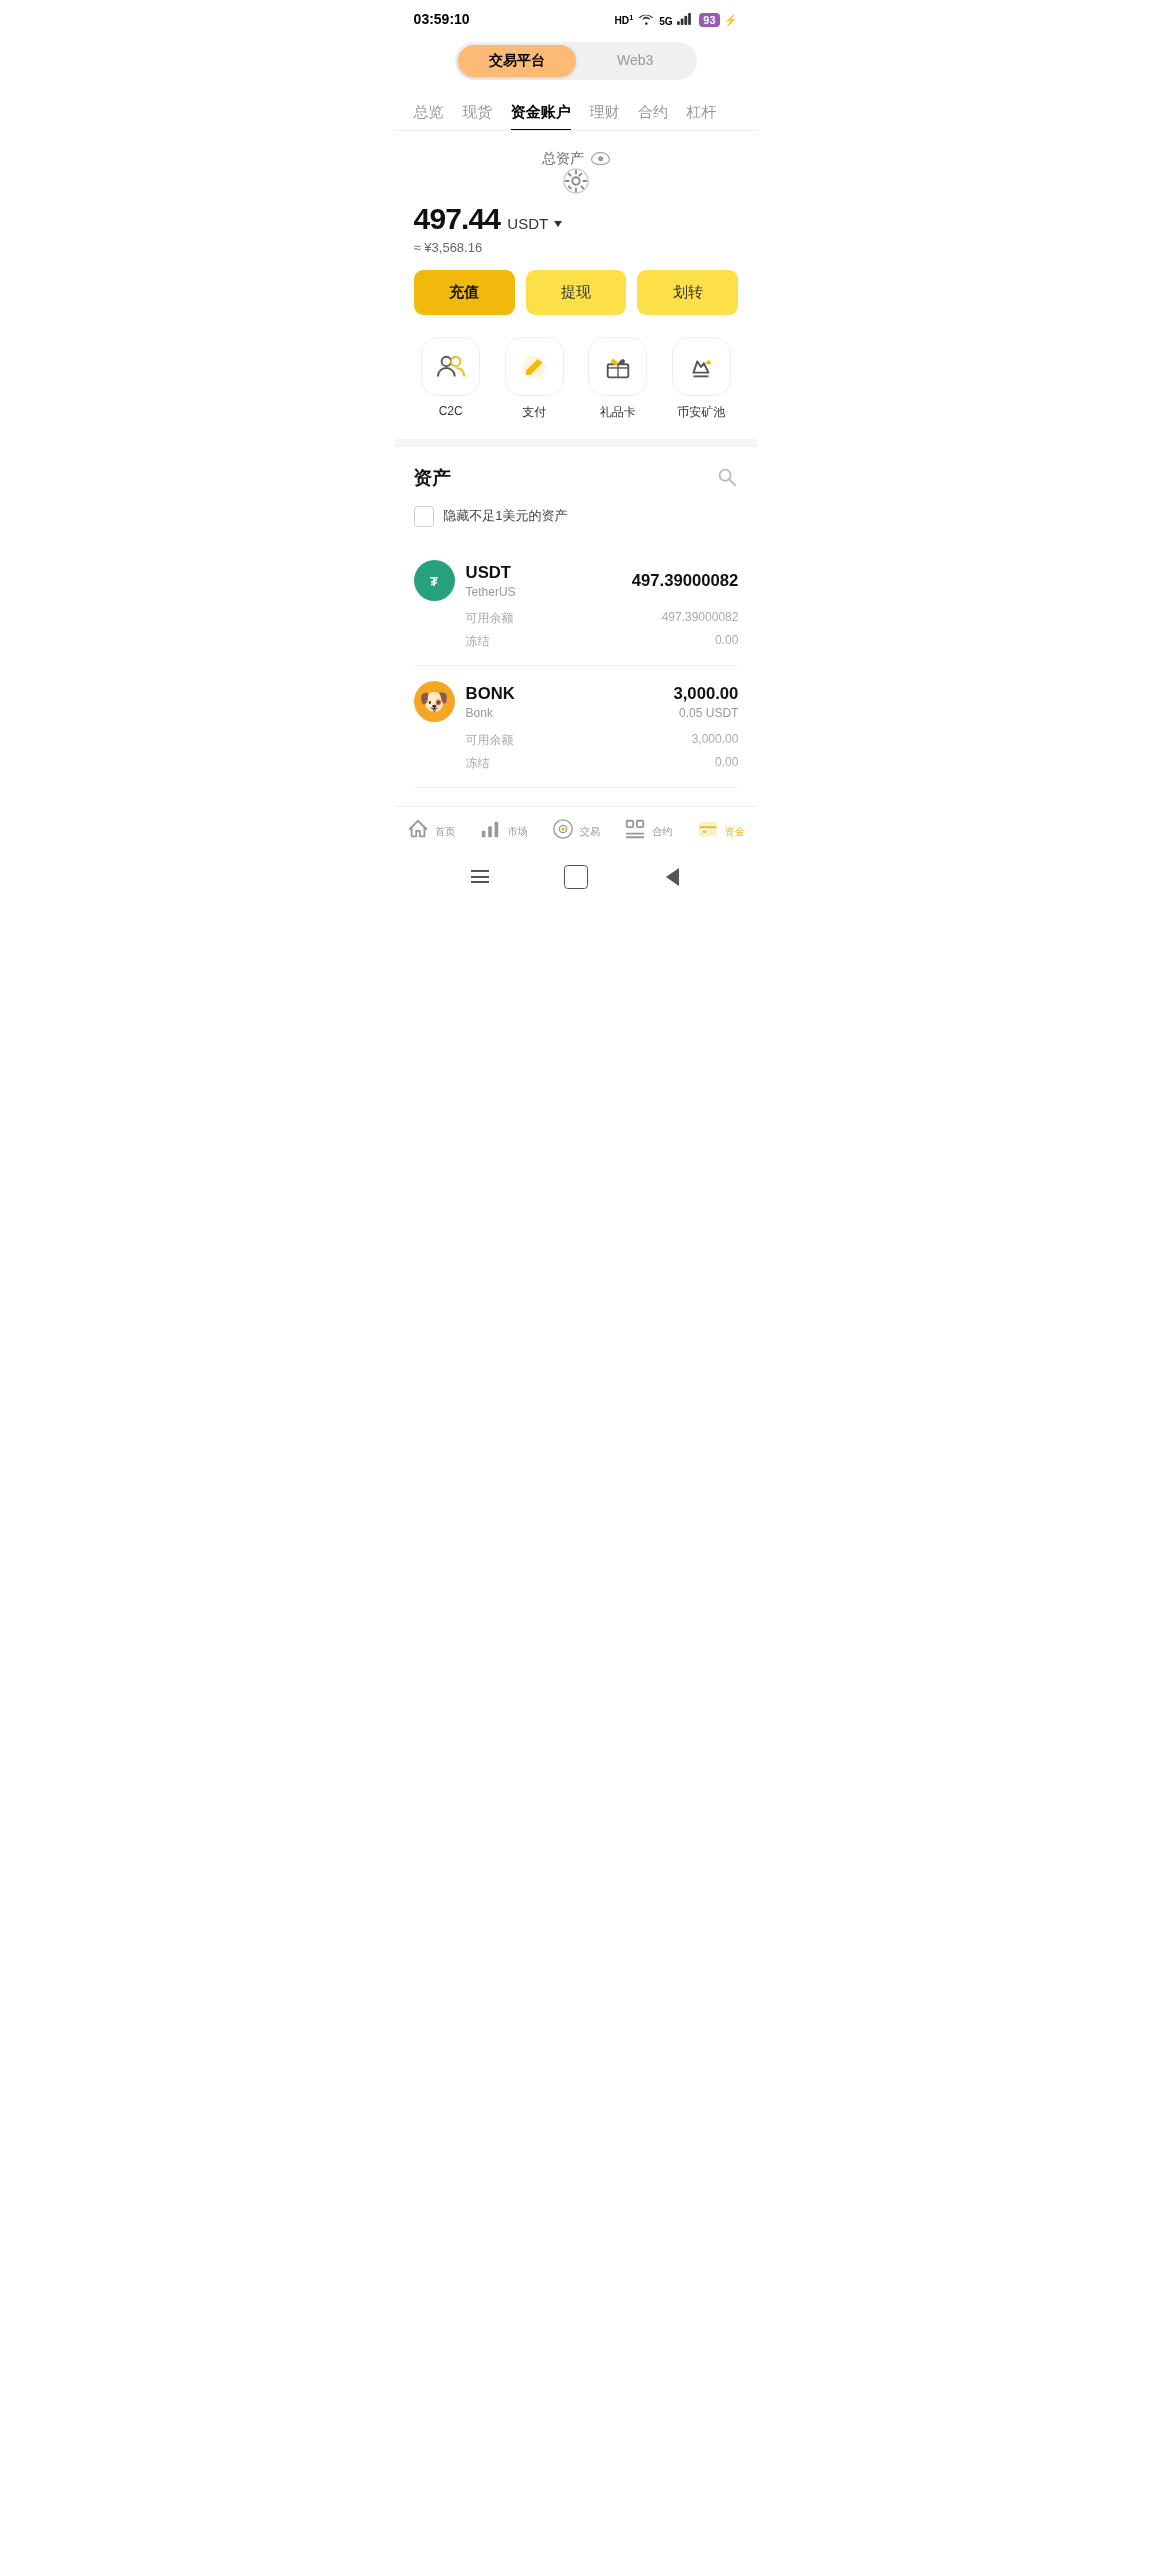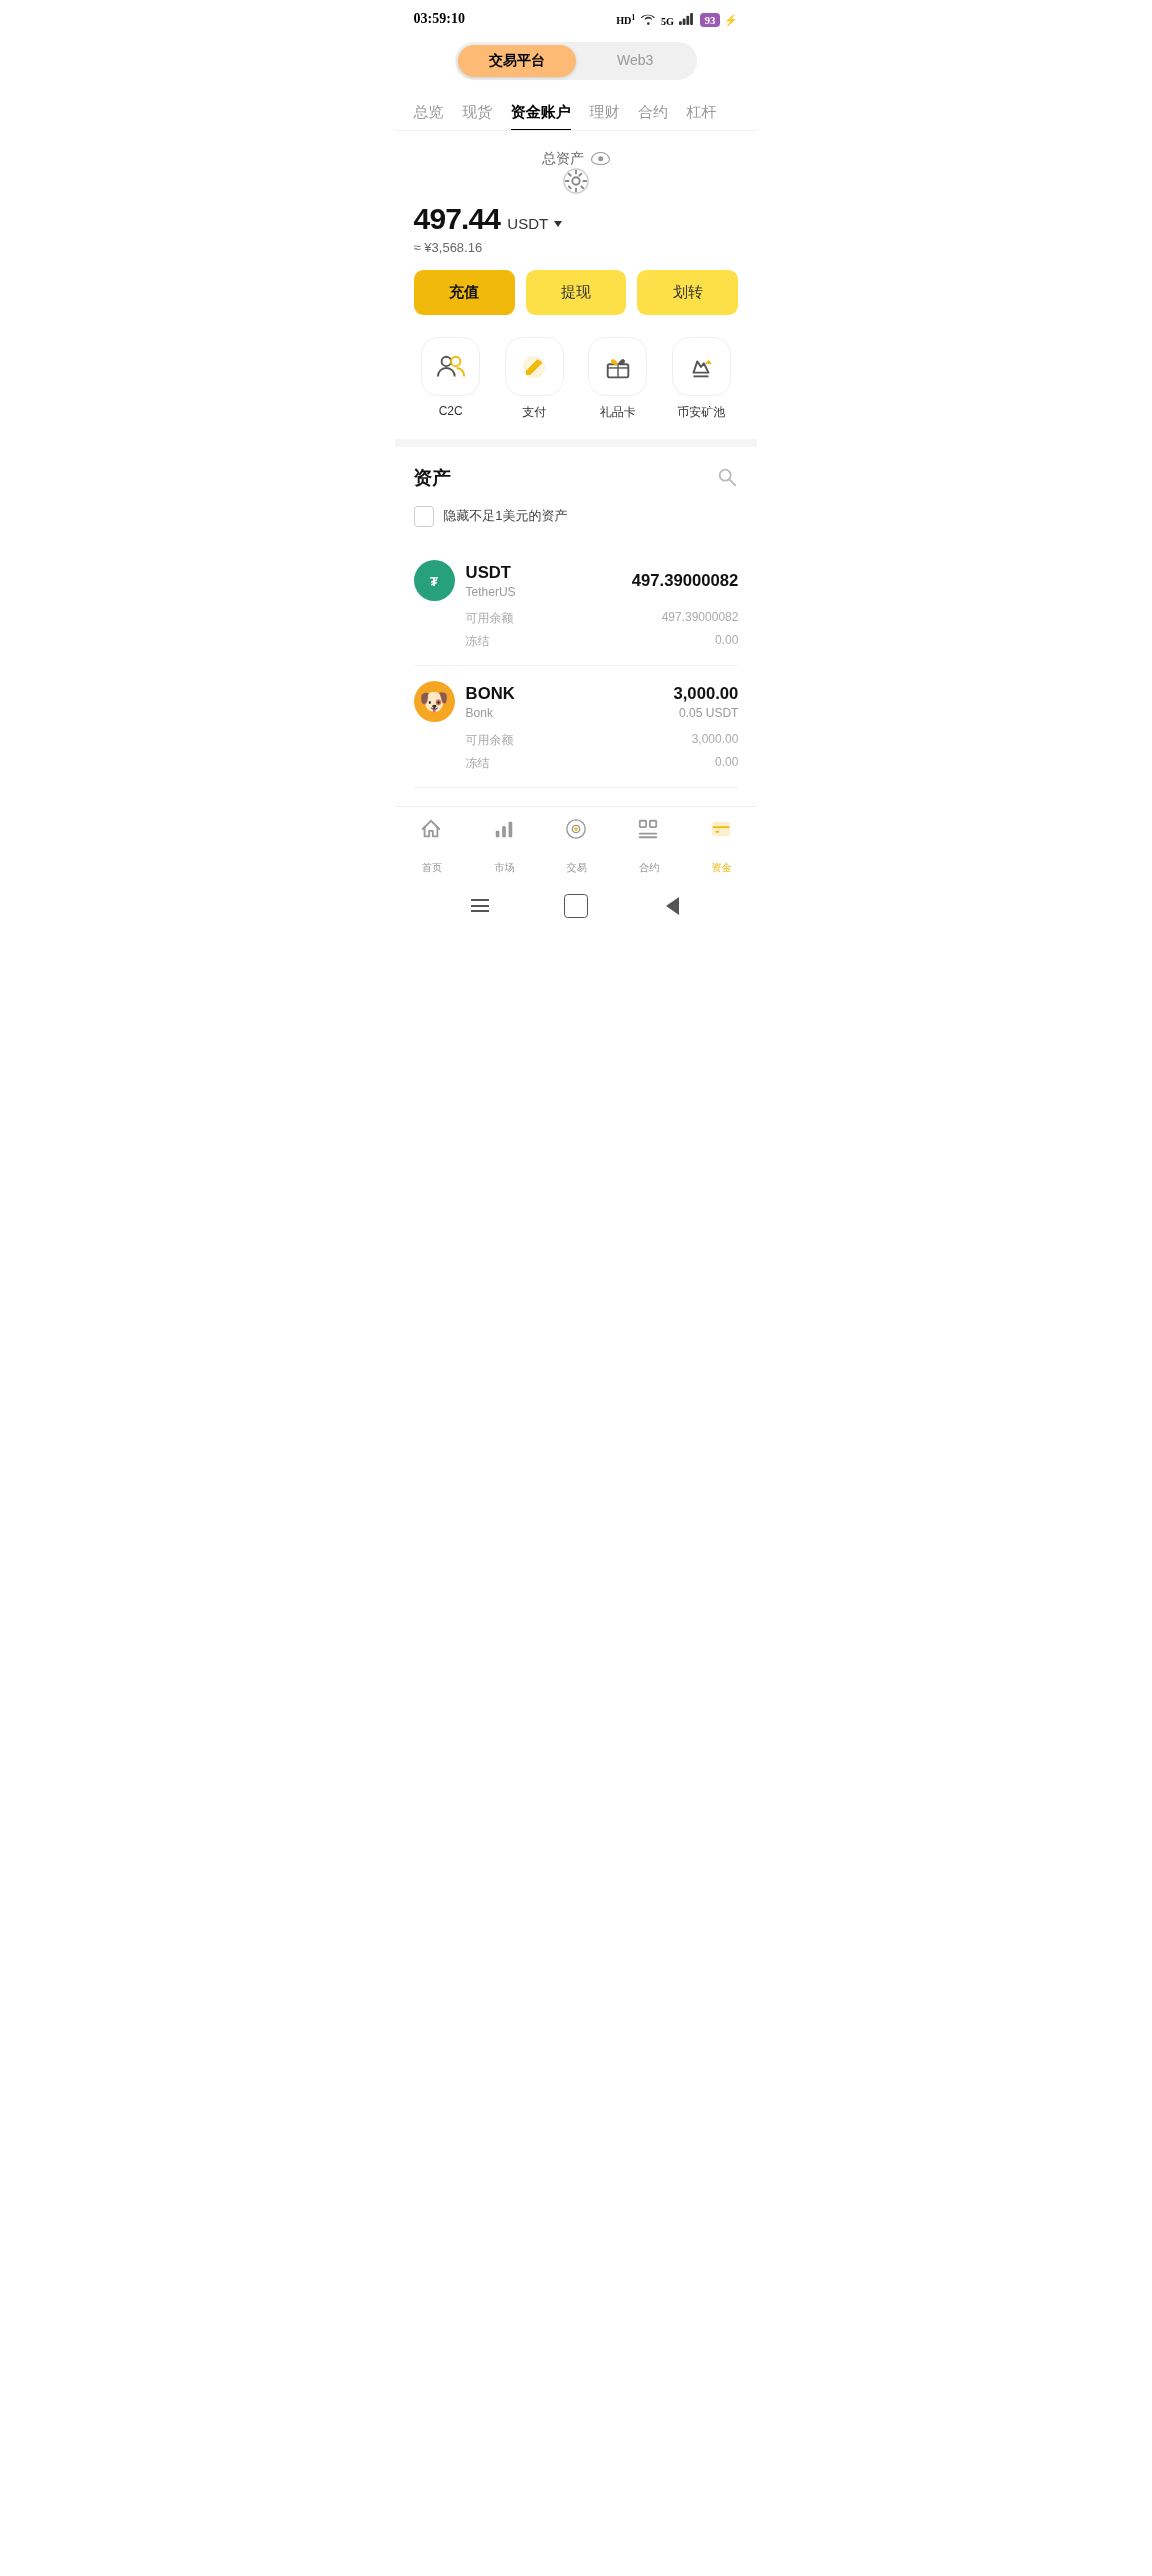--- a/index.html
+++ b/index.html
@@ -14,21 +14,20 @@
     }
 
     
     .status-bar {
       display: flex;
       justify-content: space-between;
       align-items: center;
       padding: 11px 18.6px 7.4px;
       font-size: 14px;
       font-weight: 600;
-      font-family: Liberation Serif, serif;
     }
     .status-right {
       display: flex;
       align-items: flex-end;
       gap: 4.6px;
       font-size: 11px;
     }
     .battery-badge {
       background: #9b59b6;
       color: #fff;
@@ -340,23 +339,23 @@
     .bottom-nav {
       display: flex;
       justify-content: space-around;
       align-items: center;
       padding: 11px 0 7.4px;
       border-top: 0.9px solid #eee;
       margin-top: 18.6px;
     }
     .nav-bottom-item {
       display: flex;
-      flex-direction: column;
-      align-items: flex-end;
-      gap: 15px;
+      flex-direction: row;
+      align-items: center;
+      gap: 6px;
       cursor: pointer;
     }
     .nav-bottom-icon {
       font-size: 22px;
       color: #999;
     }
     .nav-bottom-icon.active {
       color: #F0B90B;
     }
     .nav-bottom-label {

